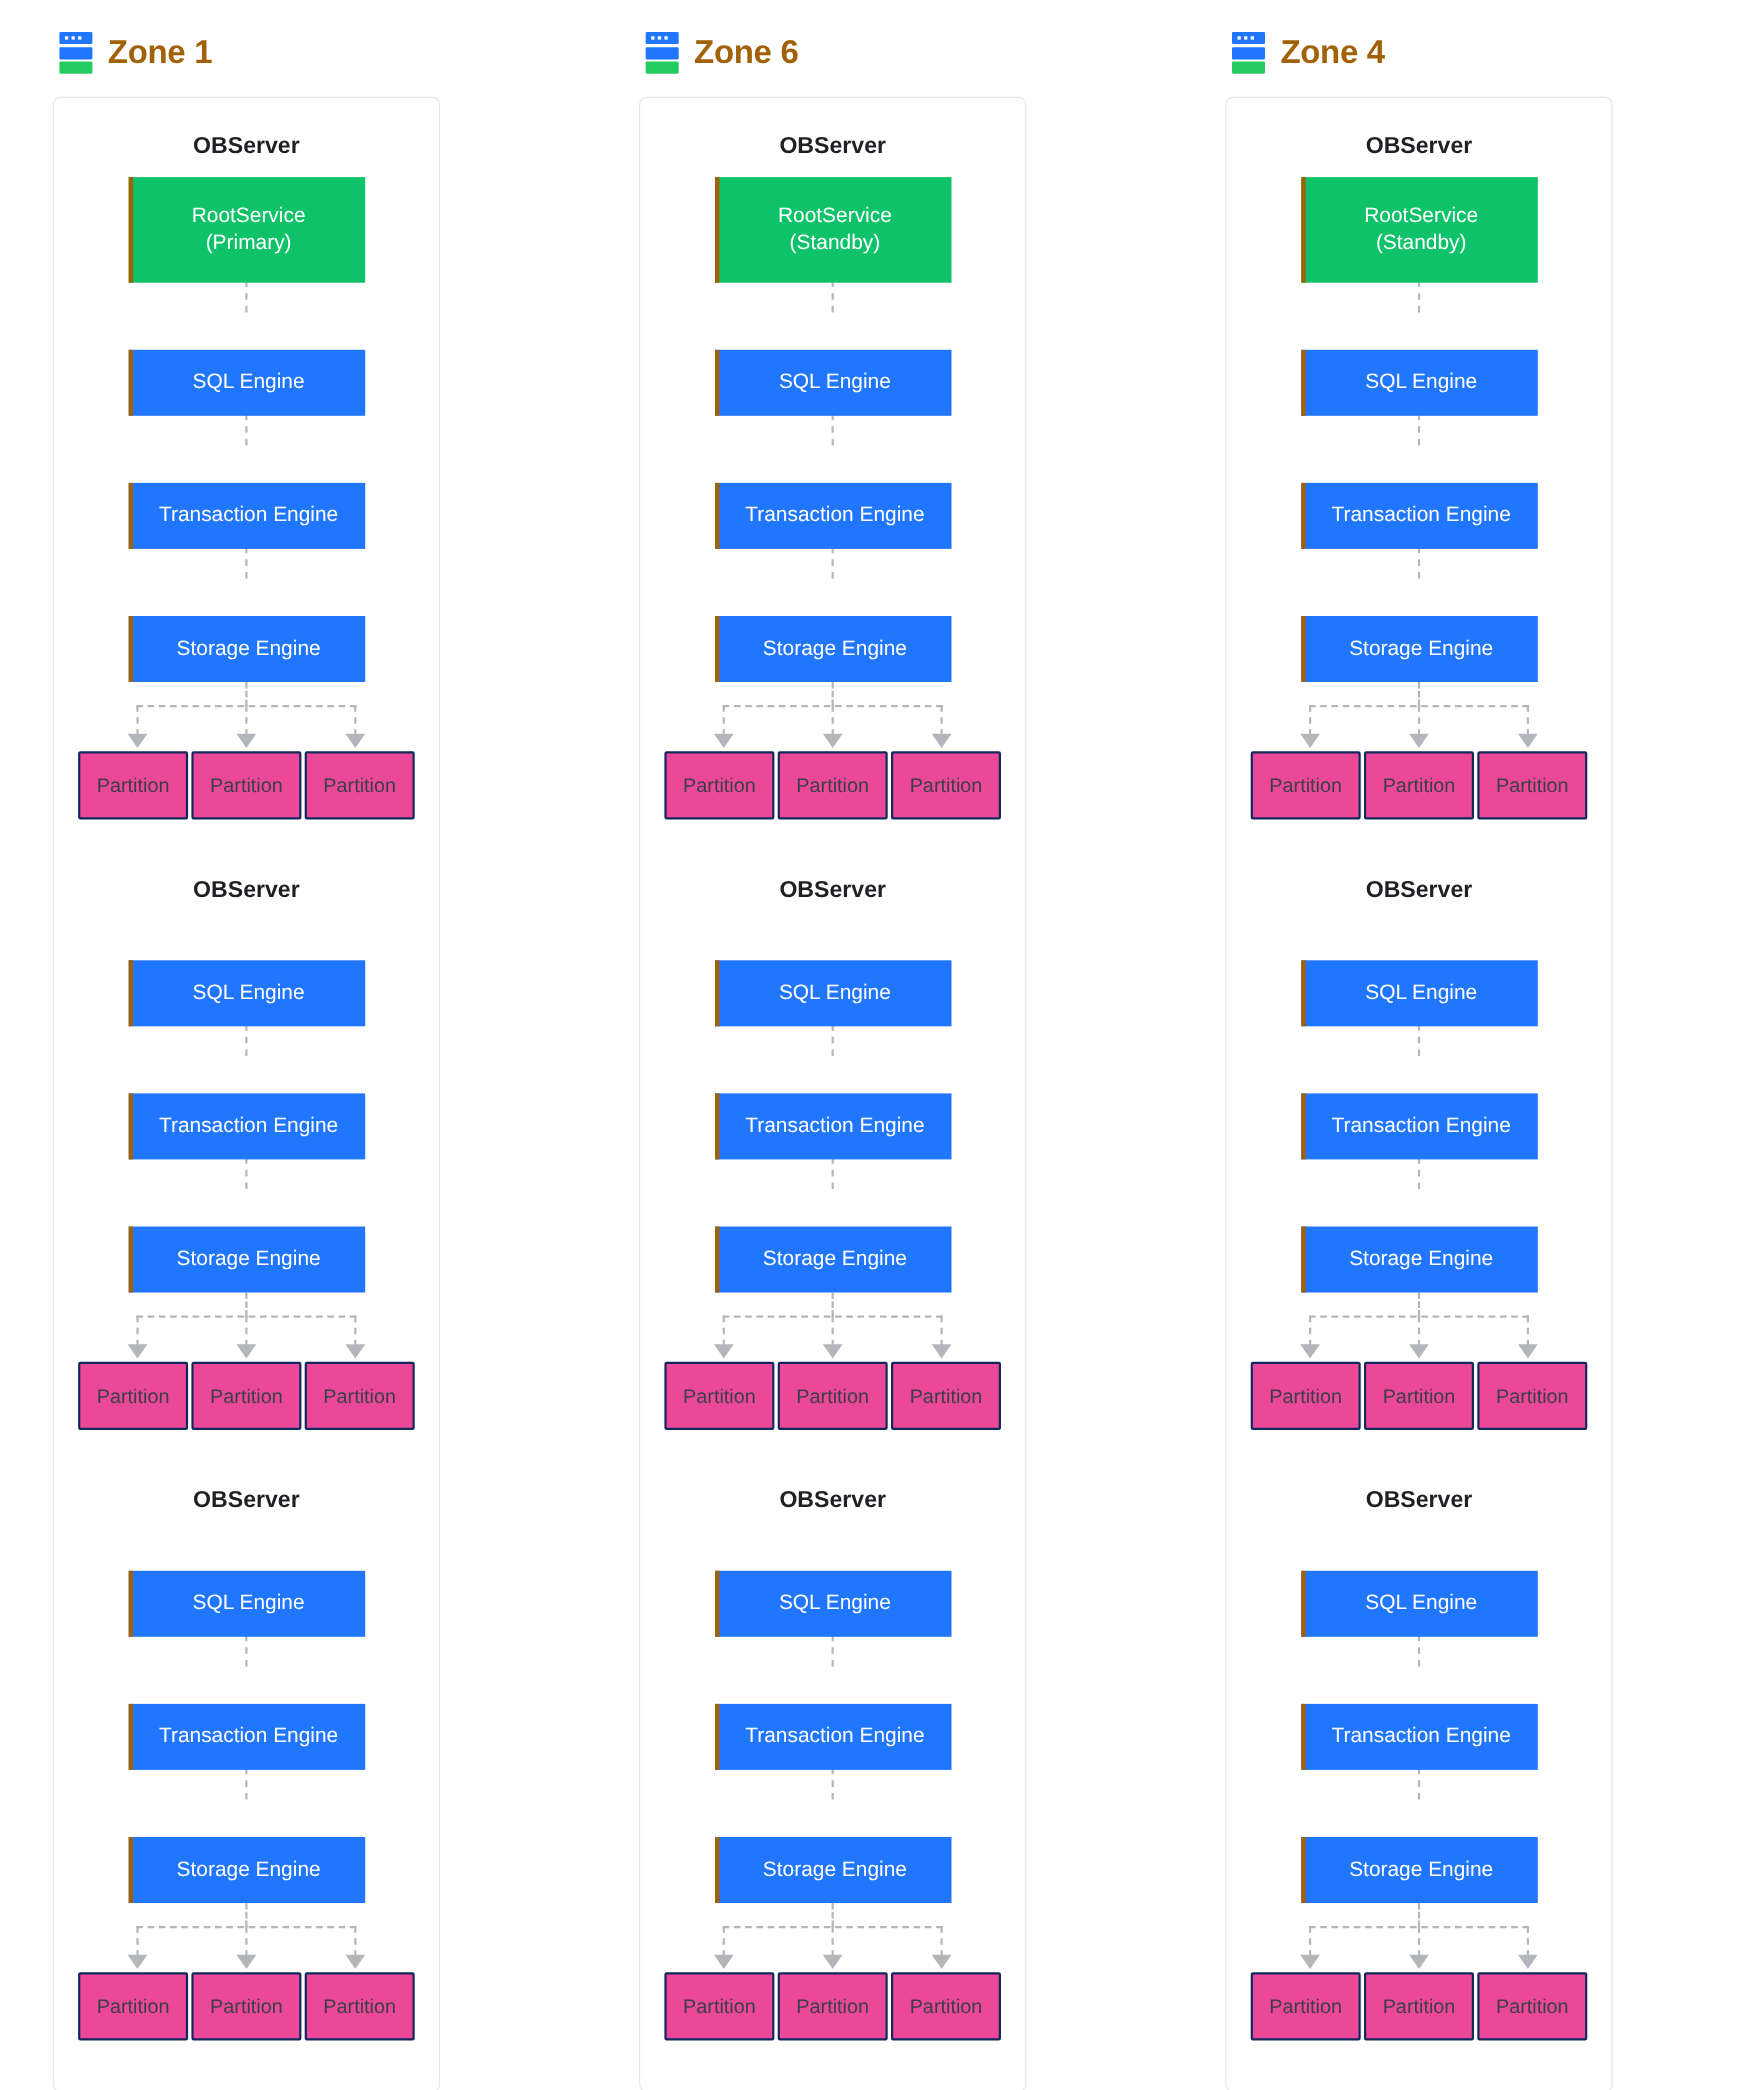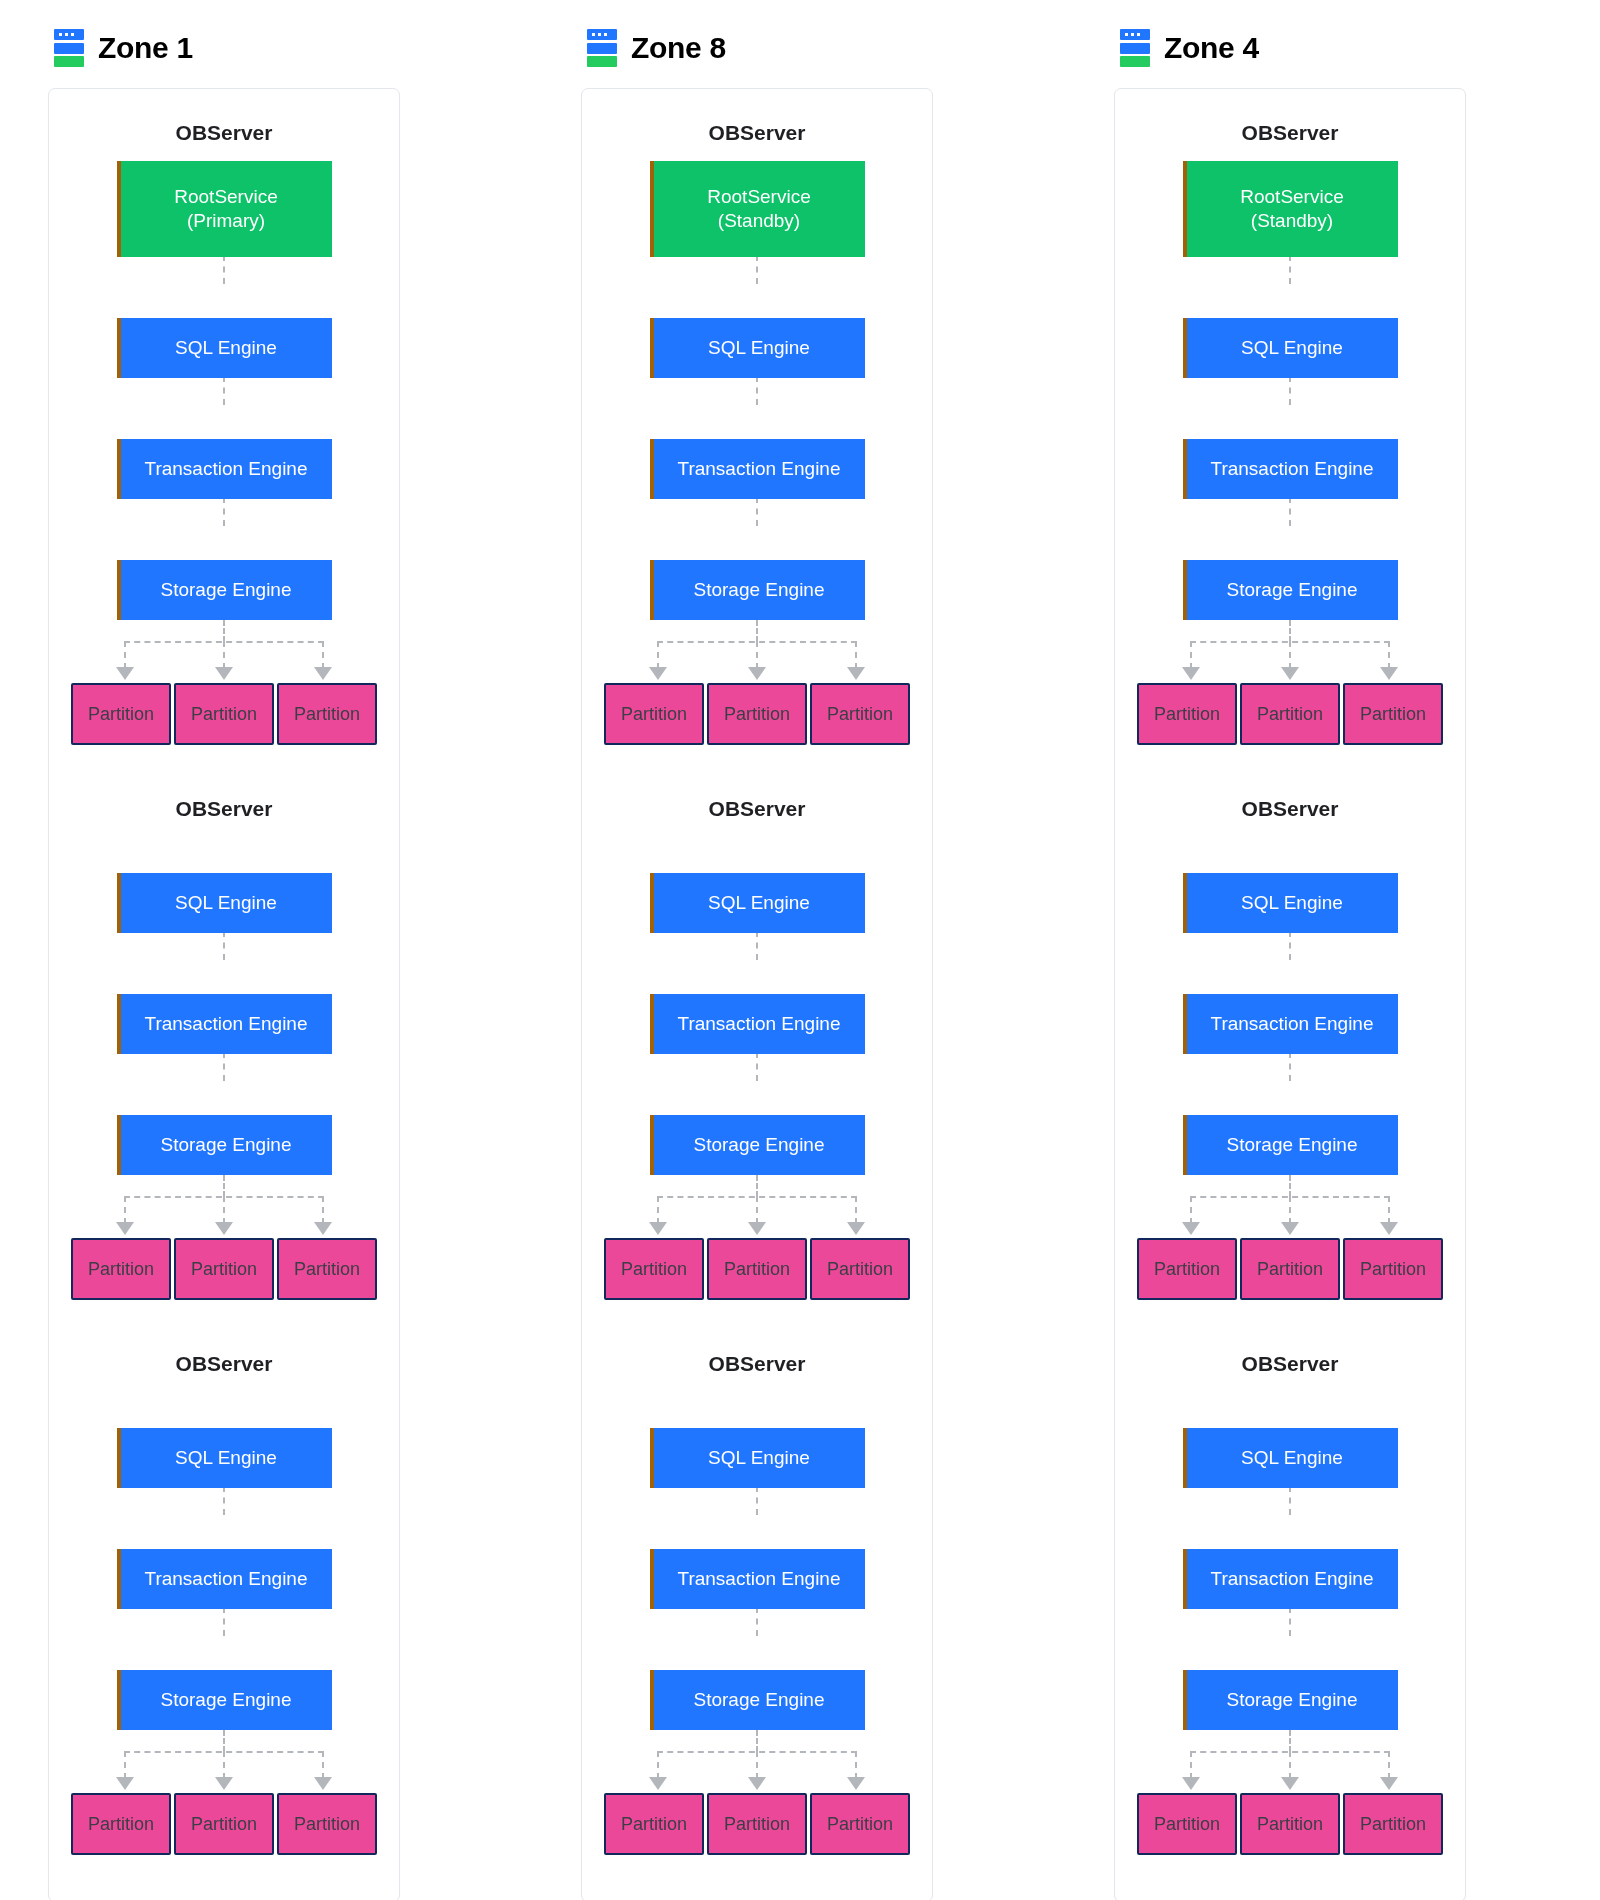--- a/index.html
+++ b/index.html
@@ -60,21 +60,21 @@
     width: 3px; height: 3px;
     background: #ffffff;
     box-shadow: 6px 0 0 #ffffff, 12px 0 0 #ffffff;
   }
   .zone-icon .bar.green {
     background: #24cb5f;
   }
   .zone-title {
     font-size: 30px;
     font-weight: bold;
-    color: #000000;
+    color: #a16207;
     letter-spacing: -0.3px;
     white-space: nowrap;
   }
 
   
   .zone-panel {
     width: 352px;
     margin-left: 48px;
     background: #ffffff;
     border: 1.5px solid #e3e6ea;
@@ -315,21 +315,21 @@
           </div>
         </div>
       </div>
       <div class="zone-col">
         <div class="zone-header">
           <div class="zone-icon">
             <div class="bar dots"></div>
             <div class="bar"></div>
             <div class="bar green"></div>
           </div>
-          <div class="zone-title">Zone 8</div>
+          <div class="zone-title">Zone 6</div>
         </div>
         <div class="zone-panel">
           <div class="observer-block">
             <div class="observer-title">OBServer</div>
             <div class="comp-stack">
               <div class="comp-box tall green">RootService
 (Standby)</div>
               <div class="connector"></div>
               <div class="comp-box std">SQL Engine</div>
               <div class="connector"></div>

